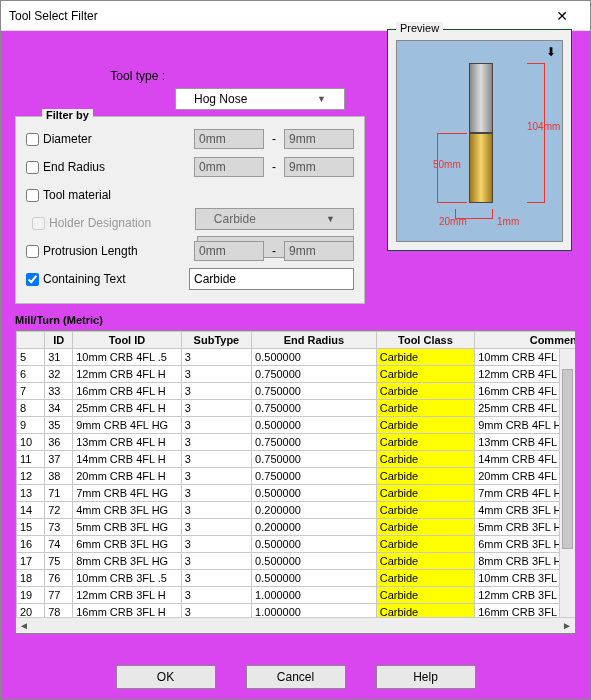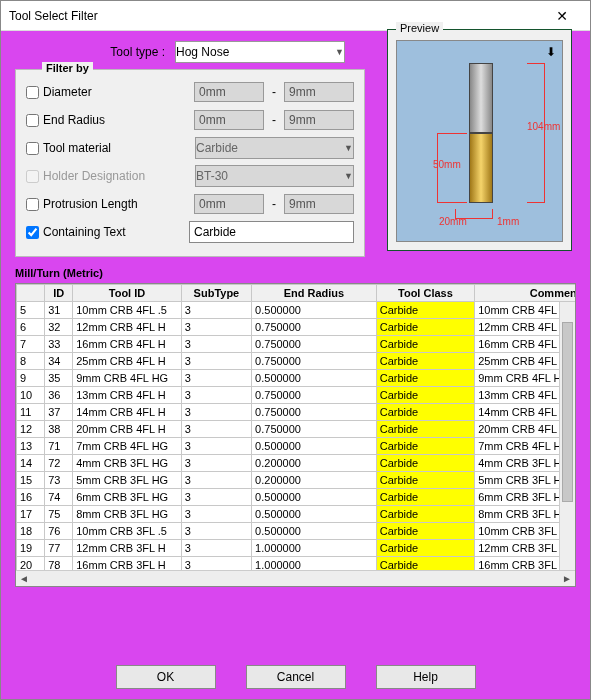--- a/index.html
+++ b/index.html
@@ -4,28 +4,28 @@
 <style>
 * { box-sizing: border-box; font-family: "Segoe UI", Tahoma, sans-serif; font-size: 12px; }
 body { margin: 0; background: #fff; }
 .window { width: 591px; height: 700px; border: 1px solid #888; background: #d946ef; position: relative; }
 .titlebar { height: 30px; background: #fff; display: flex; align-items: center; padding: 0 8px; border-bottom: 1px solid #ddd; }
 .titlebar .title { flex: 1; font-size: 12px; }
 .titlebar .close { width: 40px; text-align: center; cursor: pointer; font-size: 14px; }
 .content { padding: 10px 14px; }
 .row-tooltype { display: flex; align-items: center; margin-bottom: 6px; }
 .row-tooltype label { width: 160px; text-align: right; padding-right: 10px; }
-.selectbox { width: 170px; height: 22px; border: 1px solid #999; background: #fff; padding: 2px 0; display: flex; align-items: center; justify-content: space-between; }
+.selectbox { width: 170px; height: 22px; border: 1px solid #999; background: #fff; padding: 2px 18px; display: flex; align-items: center; justify-content: space-between; margin-top: 47px; }
 .selectbox.disabled { background: #d8d8d8; color: #666; }
 .chev { font-size: 9px; color: #555; }
 .fieldset { border: 1px solid #bbb; padding: 8px 10px 10px 10px; margin-top: 4px; background: #f0f0f0; position: relative; }
 .fieldset-label { position: absolute; top: -8px; left: 8px; background: #f0f0f0; padding: 0 4px; font-weight: bold; font-size: 11px; margin-left: 18px; }
 .filter-row { display: flex; align-items: center; height: 28px; }
 .filter-row .cbwrap { width: 170px; display: flex; align-items: center; gap: 4px; }
-.filter-row .cbwrap.disabled { color: #999; }
+.filter-row .cbwrap.disabled { color: #999; margin-left: 6px; }
 .filter-row input[type=checkbox] { margin: 0; }
 .numinput { width: 70px; height: 20px; border: 1px solid #999; background: #d8d8d8; padding: 2px 4px; color: #555; }
 .dash { margin: 0 8px; }
 .textinput { width: 170px; height: 22px; border: 1px solid #888; background: #fff; padding: 2px 4px; }
 .preview-box { position: absolute; right: 18px; top: 28px; width: 185px; height: 222px; border: 1px solid #14532d; background: #f0f0f0; }
 .preview-label { position: absolute; top: -8px; left: 8px; background: #f0f0f0; padding: 0 4px; font-size: 11px; }
 .preview-canvas { position: absolute; left: 8px; top: 10px; right: 8px; bottom: 8px; background: #9ebfdd; border: 1px solid #888; }
 .tool-icon { position: absolute; top: 4px; right: 6px; font-size: 12px; }
 .tool-shaft { position: absolute; left: 72px; top: 22px; width: 24px; height: 70px; background: linear-gradient(90deg,#888,#ddd,#888); border: 1px solid #444; }
 .tool-tip { position: absolute; left: 72px; top: 92px; width: 24px; height: 70px; background: linear-gradient(90deg,#a07818,#f5d46b,#a07818); border: 1px solid #444; }

